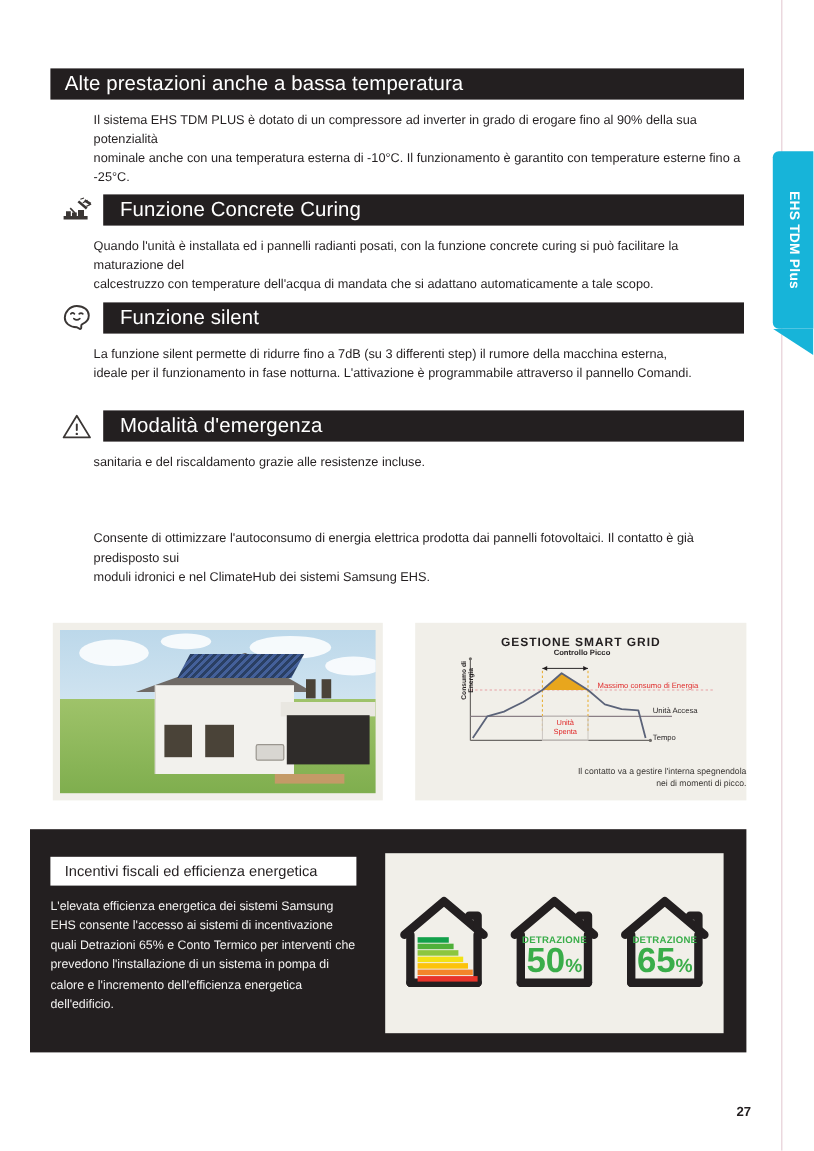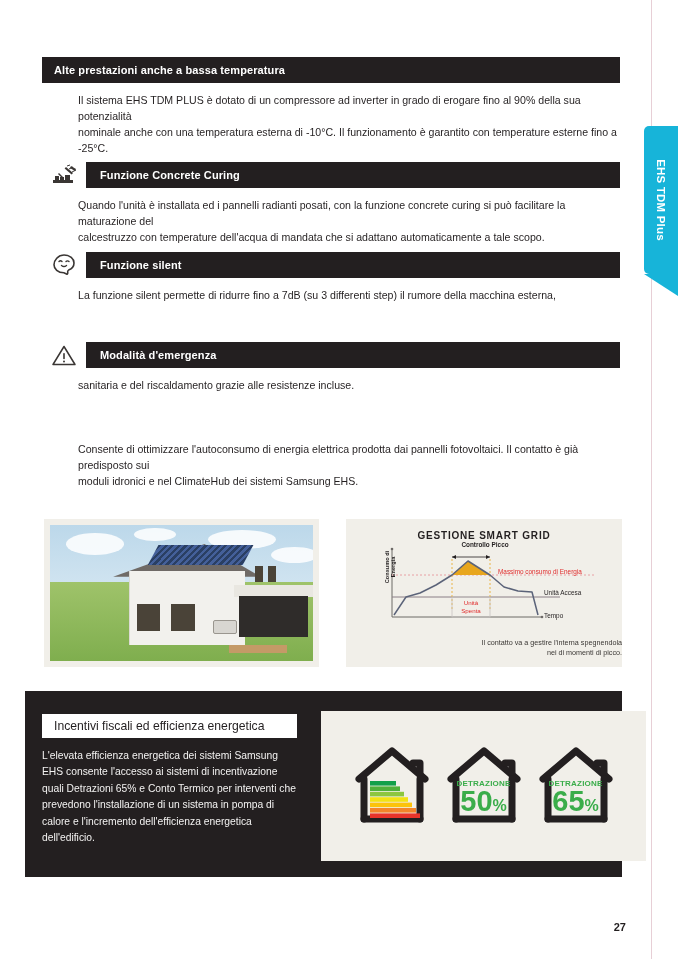--- a/index.html
+++ b/index.html
@@ -42,21 +42,21 @@
     width: 44px; height: 26px; flex: 0 0 44px;
     display: flex; align-items: center; justify-content: center;
   }
   .sec-bar {
     flex: 1 1 auto; height: 26px; background: #231f20;
     display: flex; align-items: center;
     padding-left: 14px;
   }
   .sec-bar.full { padding-left: 12px; }
   .sec-title {
-    color: #ffffff; font-size: 11px; font-weight: bold; letter-spacing: .1px;
+    color: #ffffff; font-size: 17px; font-weight: normal; letter-spacing: .1px;
   }
   .sec-body {
     margin-top: 9px;
     font-size: 10.6px; line-height: 16px; color: #231f20; margin-left: 36px;
   }
   .sec-body span { display: block; }
 
   
   .media-row { position: absolute; left: 44px; top: 519px; width: 578px; height: 136px; }
   .photo {
@@ -124,21 +124,21 @@
   .panel-head {
     position: absolute; left: 17px; top: 23px; width: 255px; height: 24px;
     background: #ffffff; display: flex; align-items: center; padding-left: 12px;
   }
   .panel-head-title { font-size: 12.2px; font-weight: normal; color: #231f20; }
   .panel-body {
     position: absolute; left: 17px; top: 57px; width: 258px;
     font-size: 10.3px; line-height: 16.4px; color: #f3f2f1;
   }
   .incent-card {
-    position: absolute; left: 296px; top: 20px; width: 325px; height: 150px;
+    position: absolute; left: 296px; top: 20px; width: 282px; height: 150px;
     background: #f1efe9;
   }
   .houses {
     position: absolute; left: 0; top: 0; width: 100%; height: 100%;
     display: flex; align-items: center; justify-content: center; gap: 14px;
   }
 
   .page-num {
     position: absolute; right: 52px; bottom: 26px;
     font-size: 11px; font-weight: bold; color: #231f20;
@@ -202,20 +202,21 @@
           <path d="M9 9.5c.8-.8 2.2-.8 3 0M16 9.5c.8-.8 2.2-.8 3 0" fill="none" stroke="#3a3634" stroke-width="1.4" stroke-linecap="round"></path>
           <path d="M11.5 13.5c1.6 1.4 3.4 1.4 5 0" fill="none" stroke="#3a3634" stroke-width="1.4" stroke-linecap="round"></path>
         </svg>
       </div>
       <div class="sec-bar">
         <span class="sec-title">Funzione silent</span>
       </div>
     </div>
     <div class="sec-body">
       <span>La funzione silent permette di ridurre fino a 7dB (su 3 differenti step) il rumore della macchina esterna,</span>
+      <span>ideale per il funzionamento in fase notturna. L'attivazione è programmabile attraverso il pannello Comandi.</span>
     </div>
   </div>
 
   <div class="sec" style="top:342px;">
     <div class="sec-head">
       <div class="sec-icon">
         <svg width="26" height="23" viewBox="0 0 26 23">
           <path d="M13 2.5L24 20.5H2z" fill="none" stroke="#3a3634" stroke-width="1.5" stroke-linejoin="round"></path>
           <rect x="12.2" y="9" width="1.6" height="6.2" rx=".8" fill="#3a3634"></rect>
           <circle cx="13" cy="17.6" r="1" fill="#3a3634"></circle>

